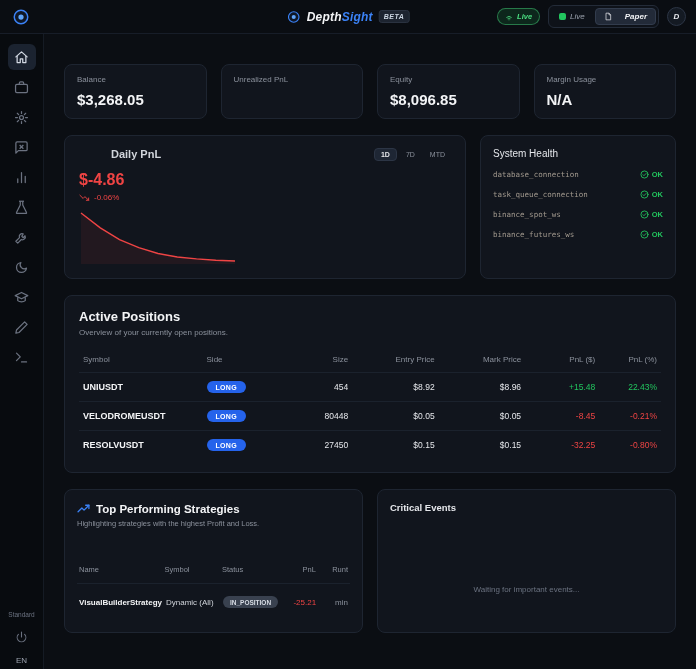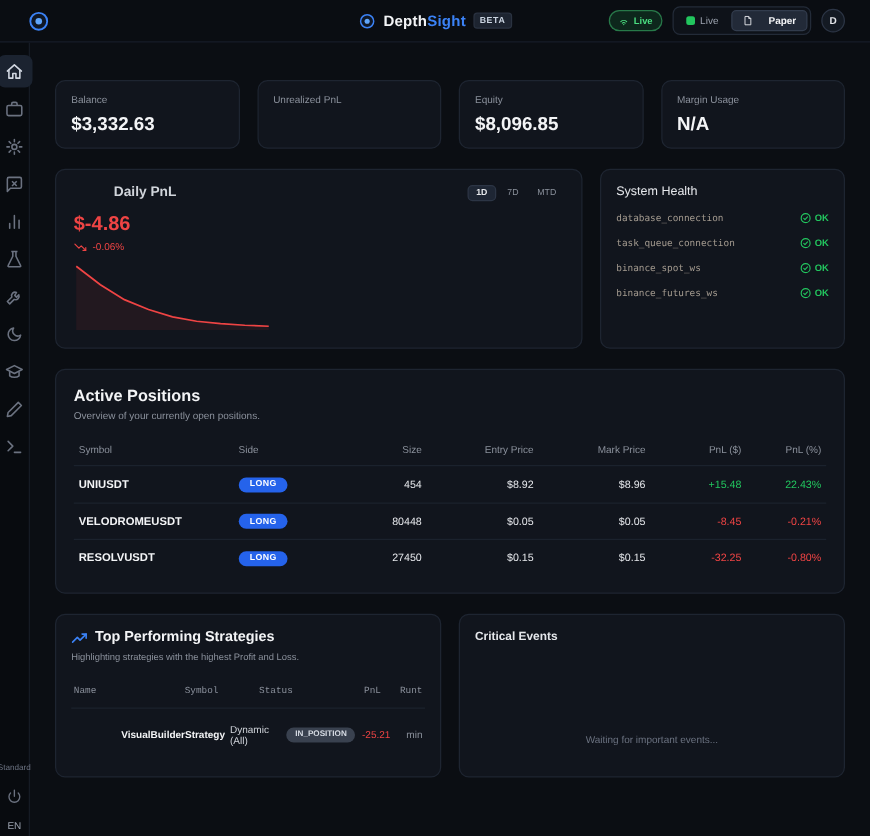--- a/index.html
+++ b/index.html
@@ -1,40 +1,40 @@
 <!DOCTYPE html>
 <html><head>
 <meta charset="utf-8">
 <style>
   * { margin:0; padding:0; box-sizing:border-box; }
   html,body { width:696px; height:669px; overflow:hidden; }
   body { background:#0b0e13; color:#e5e7eb; font-family:"Liberation Sans",sans-serif; }
 
   
-  .topbar { height:34px; display:flex; align-items:center; padding:0 20px;
-            background:#0a0d12; border-bottom:1px solid #171d28; position:relative; }
+  .topbar { height:34px; display:flex; align-items:center; padding:0 10px;
+            background:#0a0d12; border-bottom:1px solid #171d28; position:relative;font-style:italic; }
   .logo-btn { width:22px; height:22px; display:flex; align-items:center; justify-content:center; cursor:pointer; }
   .brand { position:absolute; left:50%; transform:translateX(-50%); display:flex; align-items:center; gap:6px; }
   .brand-name { font-size:12px; font-weight:bold; letter-spacing:.2px; }
   .brand-name .b1 { color:#f3f4f6; } .brand-name .b2 { color:#3b82f6; }
   .beta { font-size:7px; font-weight:bold; color:#cbd5e1; background:#1d2430; border:1px solid #2a3240;
           border-radius:3px; padding:2px 4px; letter-spacing:.5px; }
   .topbar-right { margin-left:auto; display:flex; align-items:center; gap:8px; }
   .live-pill { display:flex; align-items:center; gap:4px; font-size:7.5px; font-weight:bold; color:#4ade80;
                background:rgba(34,197,94,.14); border:1px solid rgba(74,222,128,.45); border-radius:9px; padding:3px 7px; }
   .seg { display:flex; align-items:center; gap:2px; background:#0e1219; border:1px solid #232b38; border-radius:6px; padding:2px; }
   .seg-btn { display:flex; align-items:center; gap:4px; font-size:8px; color:#9ca3af; padding:3px 8px; border-radius:4px; cursor:pointer; }
   .seg-btn.active { background:#222a38; border:1px solid #323c4d; color:#f3f4f6; font-weight:bold;gap:13px; }
   .sq-green { width:7px; height:7px; background:#22c55e; border-radius:2px; display:inline-block; }
   .avatar { width:19px; height:19px; border-radius:50%; background:#141a23; border:1px solid #2c3545;
             display:flex; align-items:center; justify-content:center; font-size:8px; font-weight:bold; color:#e5e7eb; cursor:pointer; }
 
   
   .shell { display:flex; height:635px; }
-  .sidebar { width:24px; background:#080b0f; border-right:1px solid #151b24; display:flex; flex-direction:column;
+  .sidebar { width:44px; background:#080b0f; border-right:1px solid #151b24; display:flex; flex-direction:column;
              align-items:center; padding:10px 0 4px; }
   .side-icon { width:28px; height:26px; display:flex; align-items:center; justify-content:center;
                color:#6b7280; border-radius:6px; margin-bottom:4px; cursor:pointer; }
   .side-icon.active { background:#1b2330; color:#d3d9e3; }
   .side-foot { margin-top:auto; display:flex; flex-direction:column; align-items:center; gap:6px; }
   .side-foot .std { font-size:6.5px; color:#6b7280; }
   .side-foot .lang { font-size:8px; color:#9ca3af; }
 
   .main { flex:1; padding:16px 20px; overflow:hidden; }
 
@@ -82,23 +82,23 @@
                 padding:2.5px 9px; border-radius:9px; letter-spacing:.3px; }
 
   .bottom-row { display:flex; gap:14px; margin-top:16px; }
   .strat-card { flex:1; padding:12px; }
   .strat-head { display:flex; align-items:center; gap:6px; }
   .strat-head .t { font-size:11.5px; font-weight:bold; color:#f3f4f6; }
   .strat-sub { font-size:7.5px; color:#8b919c; margin-top:4px; }
   .strat-grid { display:grid; grid-template-columns:1.45fr .95fr 1.05fr .55fr .5fr; align-items:center;
                 padding:7px 2px; column-gap:4px; }
   .strat-grid > :nth-child(4), .strat-grid > :nth-child(5) { text-align:right; }
-  .strat-headrow { font-size:7.5px; color:#8b919c; margin-top:12px;font-family:Liberation Mono, monospace; }
+  .strat-headrow { font-size:7.5px; color:#8b919c; margin-top:30px; }
   .strat-row { border-top:1px solid #1b222d; font-size:8px; color:#d1d5db; margin-top:2px; padding-top:12px; padding-bottom:12px; }
-  .strat-row .nm { font-weight:bold; color:#f3f4f6; font-size:8px;margin-left:38px; }
+  .strat-row .nm { font-weight:bold; color:#f3f4f6; font-size:8px; }
   .badge-status { display:inline-block; background:#39414f; color:#d7dce4; font-size:6.5px; font-weight:bold;
                   padding:2.5px 7px; border-radius:8px; }
 
   .events-card { flex:1; padding:12px; display:flex; flex-direction:column; }
   .events-title { font-size:9.5px; font-weight:bold; color:#e5e7eb; }
   .events-empty { margin-top:72px; text-align:center; font-size:8px; color:#6b7280; }
 
   svg { display:block; }
 </style>
 </head>
@@ -223,21 +223,21 @@
       <span class="lang">EN</span>
     </div>
   </nav>
 
   <main class="main">
 
 
     <div class="stats-row">
       <div class="card stat-card">
         <div class="stat-label">Balance</div>
-        <div class="stat-value" style="color: rgb(243, 244, 246);">$3,332.63</div>
+        <div class="stat-value" style="color: rgb(243, 244, 246);">$3,268.05</div>
       </div>
       <div class="card stat-card">
         <div class="stat-label">Unrealized PnL</div>
       </div>
       <div class="card stat-card">
         <div class="stat-label">Equity</div>
         <div class="stat-value" style="color: rgb(243, 244, 246);">$8,096.85</div>
       </div>
       <div class="card stat-card">
         <div class="stat-label">Margin Usage</div>

